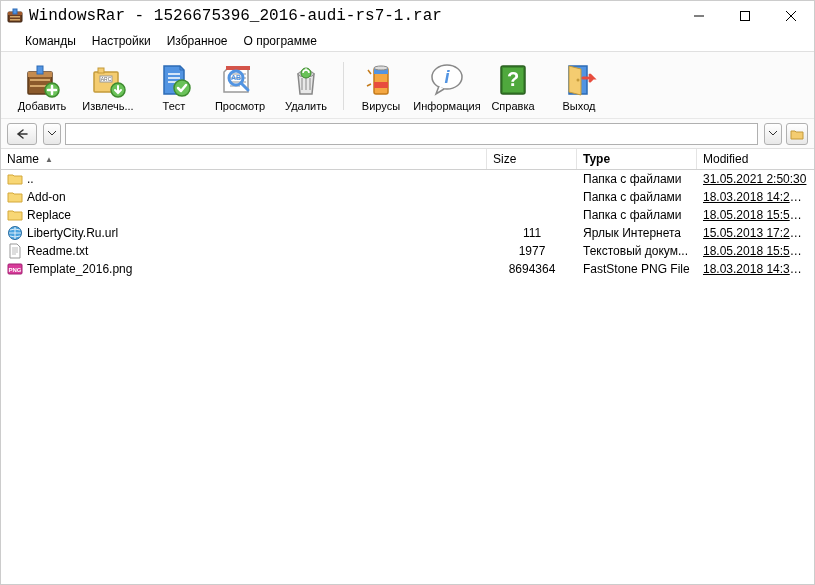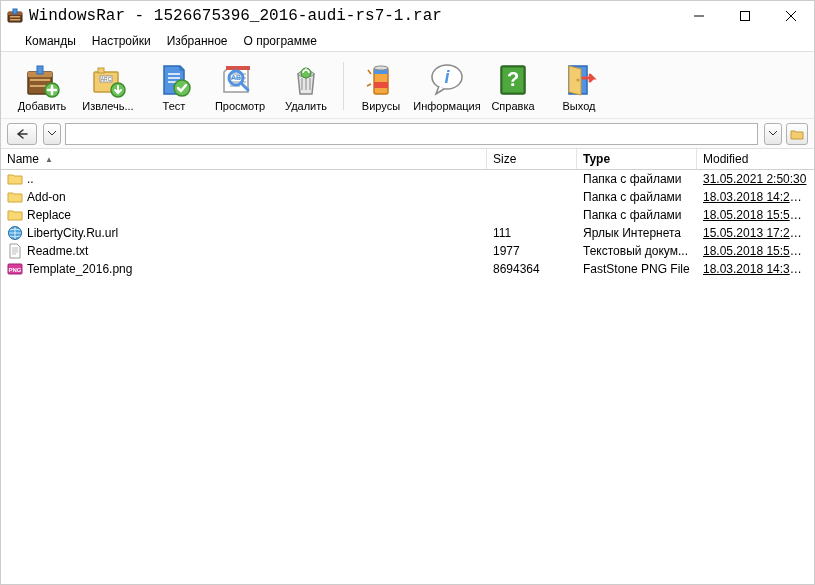--- a/index.html
+++ b/index.html
@@ -38,21 +38,21 @@
 .col { display: flex; align-items: center; padding: 0 6px; font-size: 12px; border-right: 1px solid #e4e4e4; cursor: pointer; }
 .col-name { width: 486px; }
 .col-size { width: 90px; }
 .col-type { width: 120px; font-weight: bold; }
 .col-mod { flex: 1; border-right: none; }
 .sort-arrow { margin-left: 6px; font-size: 8px; color: #666; }
 
 .file-row { display: flex; height: 18px; align-items: center; font-size: 12px; }
 .cell { padding: 0 6px; overflow: hidden; white-space: nowrap; text-overflow: ellipsis; }
 .cell-name { width: 486px; display: flex; align-items: center; gap: 4px; }
-.cell-size { width: 90px; }
+.cell-size { width: 90px; text-align: center; }
 .cell-type { width: 120px; }
 .cell-mod { flex: 1; text-decoration: underline; }
 .row-icon { width: 16px; height: 16px; flex-shrink: 0; }
 
 </style>
 </head>
 <body>
 
 <div class="title-bar">
   <span class="app-icon">

